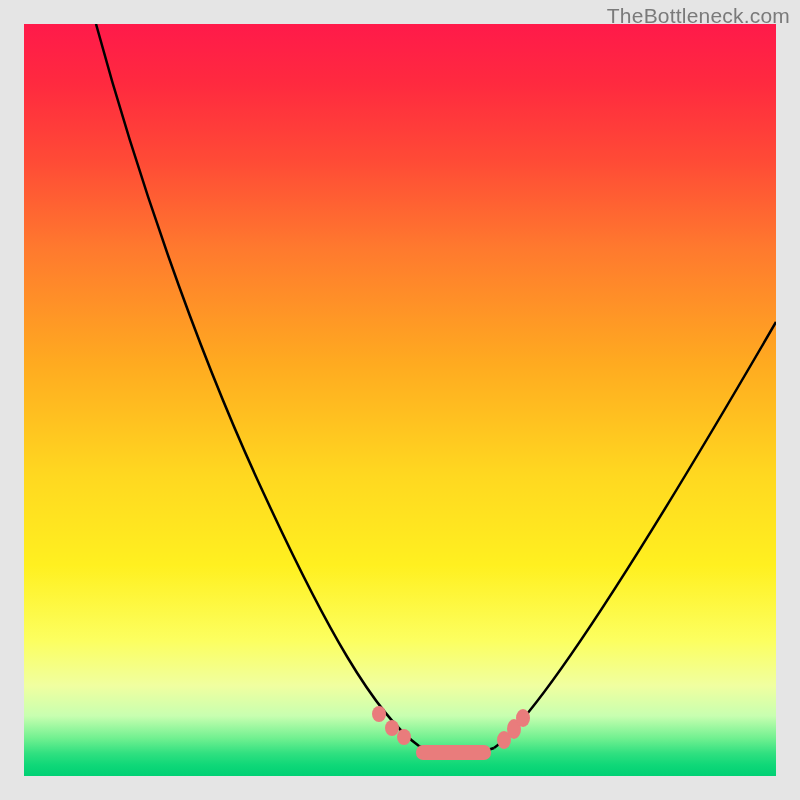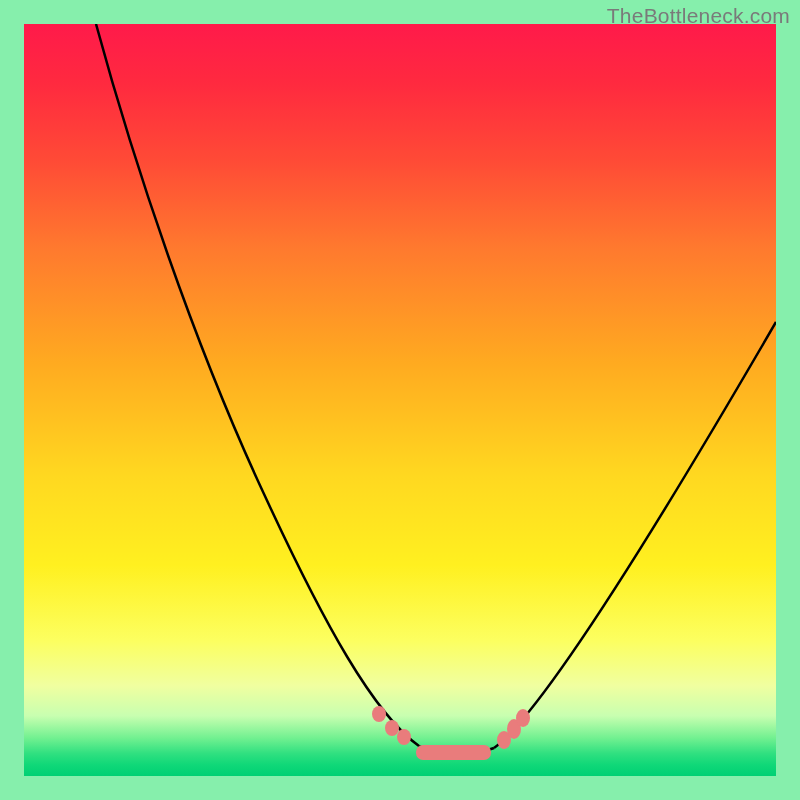--- a/index.html
+++ b/index.html
@@ -1,20 +1,20 @@
 <!DOCTYPE html>
 <html><head>
 <meta charset="utf-8">
 <style>
   * { margin: 0; padding: 0; box-sizing: border-box; }
   body { width: 800px; height: 800px; overflow: hidden; font-family: Arial, sans-serif; }
   .frame {
     width: 800px;
     height: 800px;
-    background: #86efac;
+    background: #e5e5e5;
     position: relative;
   }
   .plot-area {
     position: absolute;
     left: 24px;
     top: 24px;
     width: 752px;
     height: 752px;
     background: linear-gradient(to bottom,
       #ff1a4a 0%,

